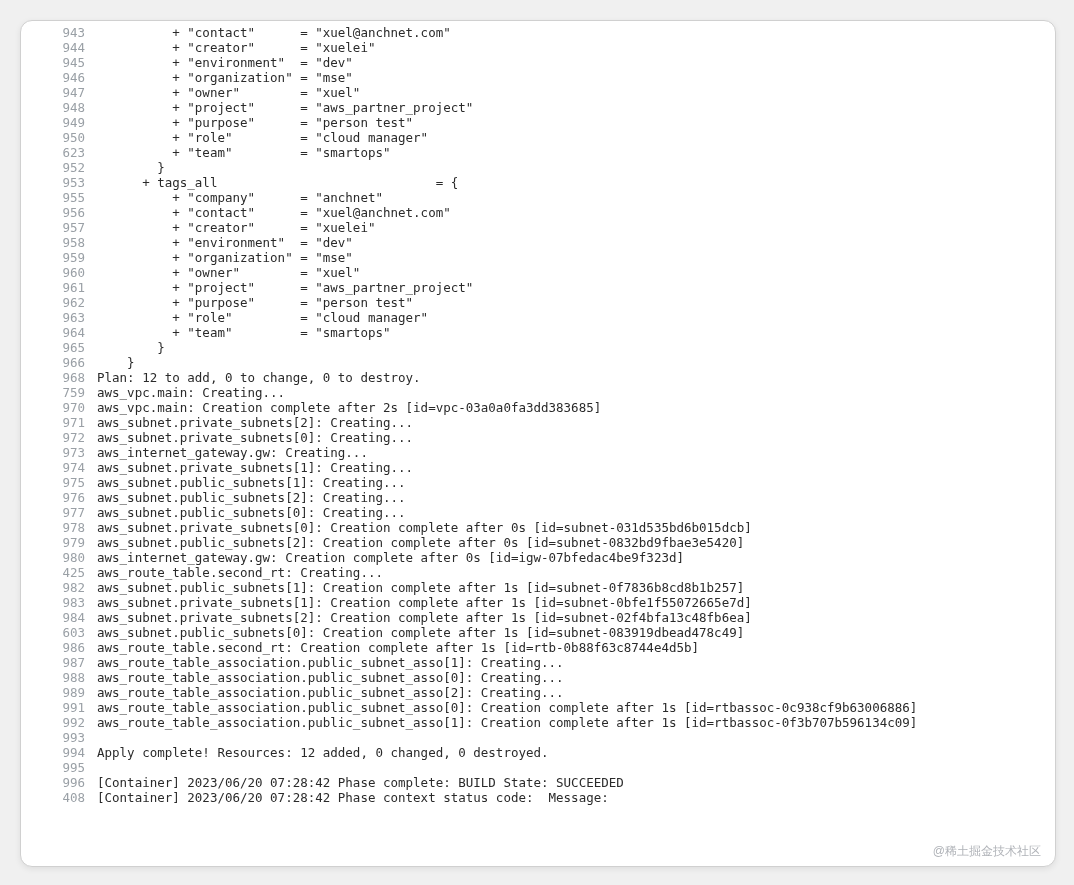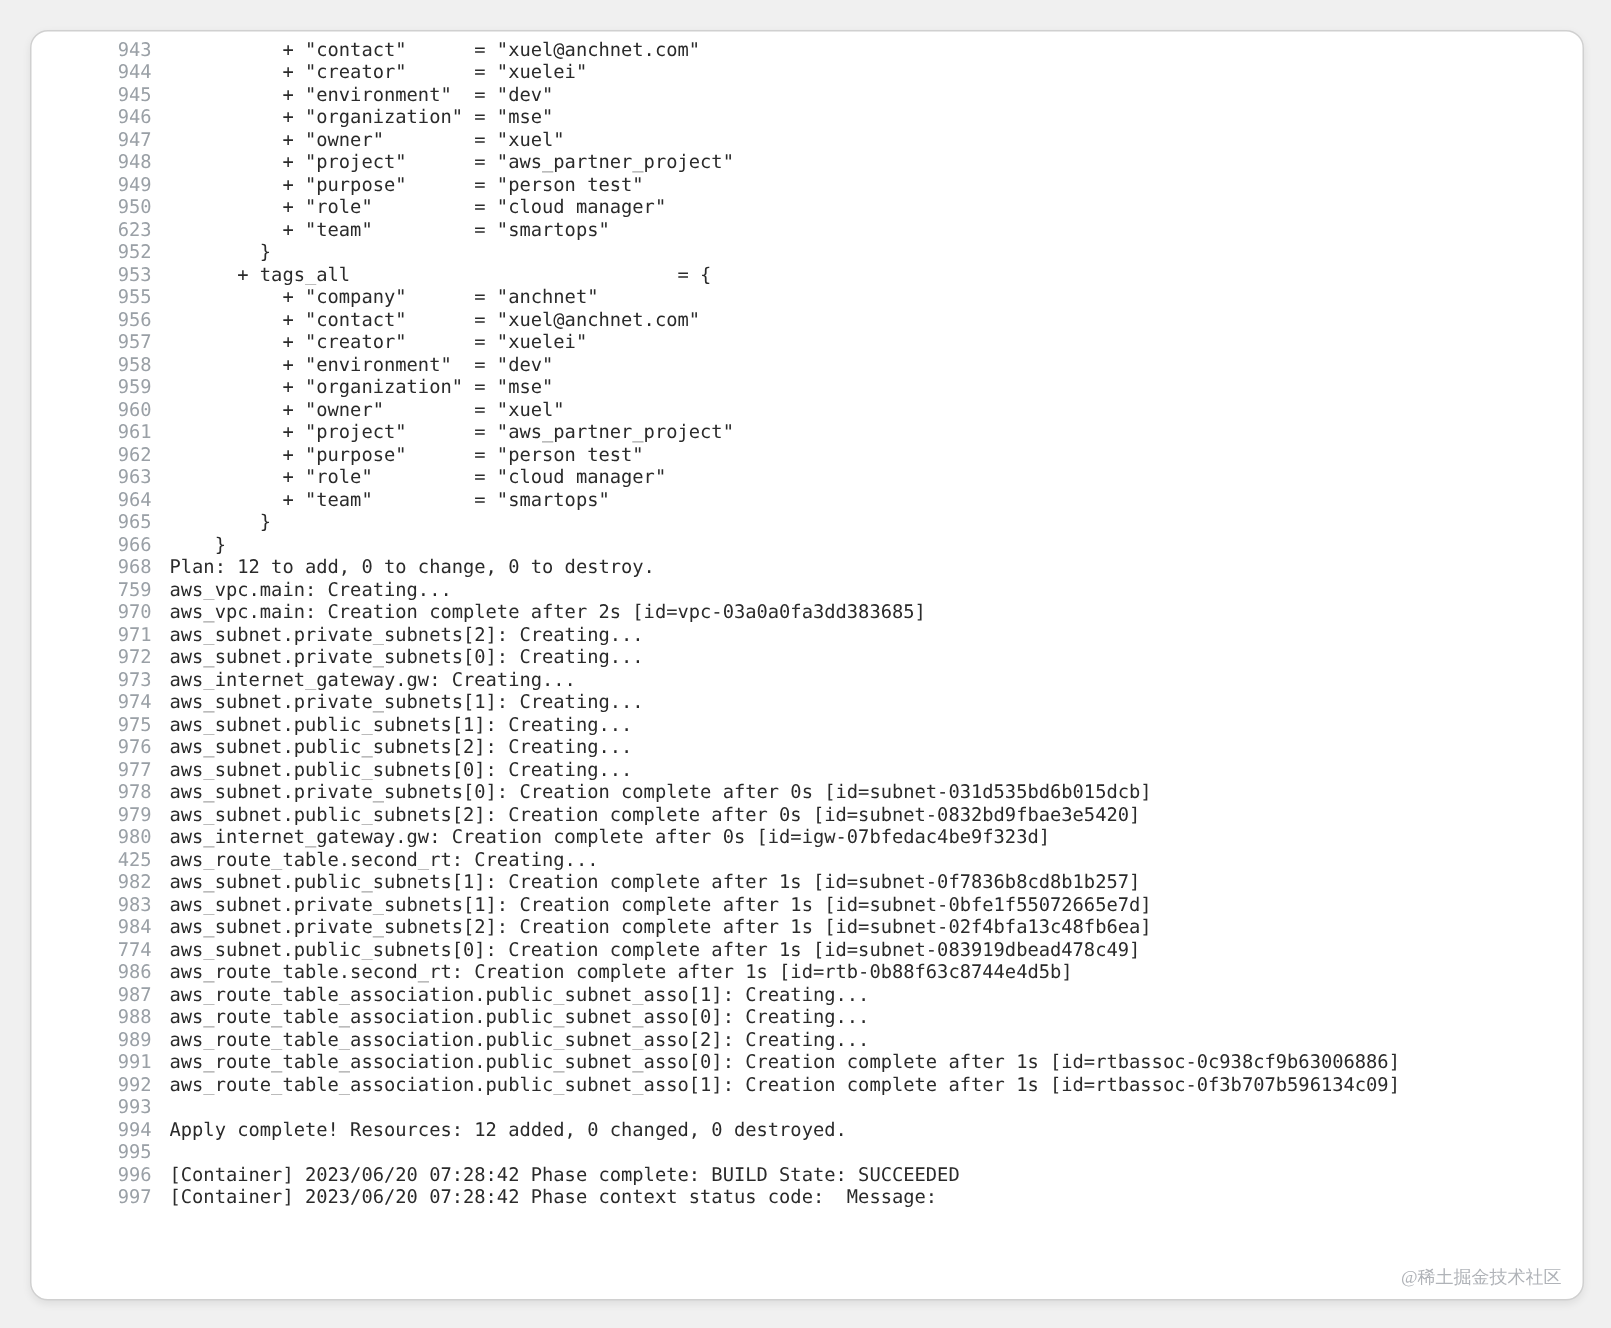--- a/index.html
+++ b/index.html
@@ -14,21 +14,21 @@
     width: 1034px;
     height: 845px;
     background: #fff;
     border: 1px solid #d0d0d0;
     border-radius: 12px;
     box-shadow: 0 2px 6px rgba(0,0,0,0.08);
     position: relative;
     overflow: hidden;
   }
   .code-area {
-    padding: 4px 0 0 16px;
+    padding: 4px 0 0 0;
   }
   .line {
     display: flex;
     white-space: pre;
   }
   .gutter {
     width: 64px;
     text-align: right;
     color: #9aa0a6;
     padding-right: 12px;
@@ -39,21 +39,21 @@
     color: #2a2a2a;
     flex: 1;
     overflow: hidden;
   }
   .watermark {
     position: absolute;
     right: 14px;
     bottom: 8px;
     color: #b0b3b8;
     font-size: 12px;
-    font-family: Liberation Serif, serif;
+    font-family: Liberation Sans, sans-serif;
   }
 </style>
 </head>
 <body>
 
 <div class="frame">
   <div class="code-area" id="code-area">
       <div class="line"><span class="gutter">943</span><span class="content">          + "contact"      = "xuel@anchnet.com"</span></div>
       <div class="line"><span class="gutter">944</span><span class="content">          + "creator"      = "xuelei"</span></div>
       <div class="line"><span class="gutter">945</span><span class="content">          + "environment"  = "dev"</span></div>
@@ -87,27 +87,27 @@
       <div class="line"><span class="gutter">975</span><span class="content">aws_subnet.public_subnets[1]: Creating...</span></div>
       <div class="line"><span class="gutter">976</span><span class="content">aws_subnet.public_subnets[2]: Creating...</span></div>
       <div class="line"><span class="gutter">977</span><span class="content">aws_subnet.public_subnets[0]: Creating...</span></div>
       <div class="line"><span class="gutter">978</span><span class="content">aws_subnet.private_subnets[0]: Creation complete after 0s [id=subnet-031d535bd6b015dcb]</span></div>
       <div class="line"><span class="gutter">979</span><span class="content">aws_subnet.public_subnets[2]: Creation complete after 0s [id=subnet-0832bd9fbae3e5420]</span></div>
       <div class="line"><span class="gutter">980</span><span class="content">aws_internet_gateway.gw: Creation complete after 0s [id=igw-07bfedac4be9f323d]</span></div>
       <div class="line"><span class="gutter">425</span><span class="content">aws_route_table.second_rt: Creating...</span></div>
       <div class="line"><span class="gutter">982</span><span class="content">aws_subnet.public_subnets[1]: Creation complete after 1s [id=subnet-0f7836b8cd8b1b257]</span></div>
       <div class="line"><span class="gutter">983</span><span class="content">aws_subnet.private_subnets[1]: Creation complete after 1s [id=subnet-0bfe1f55072665e7d]</span></div>
       <div class="line"><span class="gutter">984</span><span class="content">aws_subnet.private_subnets[2]: Creation complete after 1s [id=subnet-02f4bfa13c48fb6ea]</span></div>
-      <div class="line"><span class="gutter">774</span><span class="content">aws_subnet.public_subnets[0]: Creation complete after 1s [id=subnet-083919dbead478c49]</span></div>
+      <div class="line"><span class="gutter">603</span><span class="content">aws_subnet.public_subnets[0]: Creation complete after 1s [id=subnet-083919dbead478c49]</span></div>
       <div class="line"><span class="gutter">986</span><span class="content">aws_route_table.second_rt: Creation complete after 1s [id=rtb-0b88f63c8744e4d5b]</span></div>
       <div class="line"><span class="gutter">987</span><span class="content">aws_route_table_association.public_subnet_asso[1]: Creating...</span></div>
       <div class="line"><span class="gutter">988</span><span class="content">aws_route_table_association.public_subnet_asso[0]: Creating...</span></div>
       <div class="line"><span class="gutter">989</span><span class="content">aws_route_table_association.public_subnet_asso[2]: Creating...</span></div>
       <div class="line"><span class="gutter">991</span><span class="content">aws_route_table_association.public_subnet_asso[0]: Creation complete after 1s [id=rtbassoc-0c938cf9b63006886]</span></div>
       <div class="line"><span class="gutter">992</span><span class="content">aws_route_table_association.public_subnet_asso[1]: Creation complete after 1s [id=rtbassoc-0f3b707b596134c09]</span></div>
       <div class="line"><span class="gutter">993</span><span class="content"></span></div>
       <div class="line"><span class="gutter">994</span><span class="content">Apply complete! Resources: 12 added, 0 changed, 0 destroyed.</span></div>
       <div class="line"><span class="gutter">995</span><span class="content"></span></div>
       <div class="line"><span class="gutter">996</span><span class="content">[Container] 2023/06/20 07:28:42 Phase complete: BUILD State: SUCCEEDED</span></div>
-      <div class="line"><span class="gutter">997</span><span class="content">[Container] 2023/06/20 07:28:42 Phase context status code:  Message:</span></div>
+      <div class="line"><span class="gutter">408</span><span class="content">[Container] 2023/06/20 07:28:42 Phase context status code:  Message:</span></div>
     </div>
   <div class="watermark">@稀土掘金技术社区</div>
 </div>
 
 </body></html>

